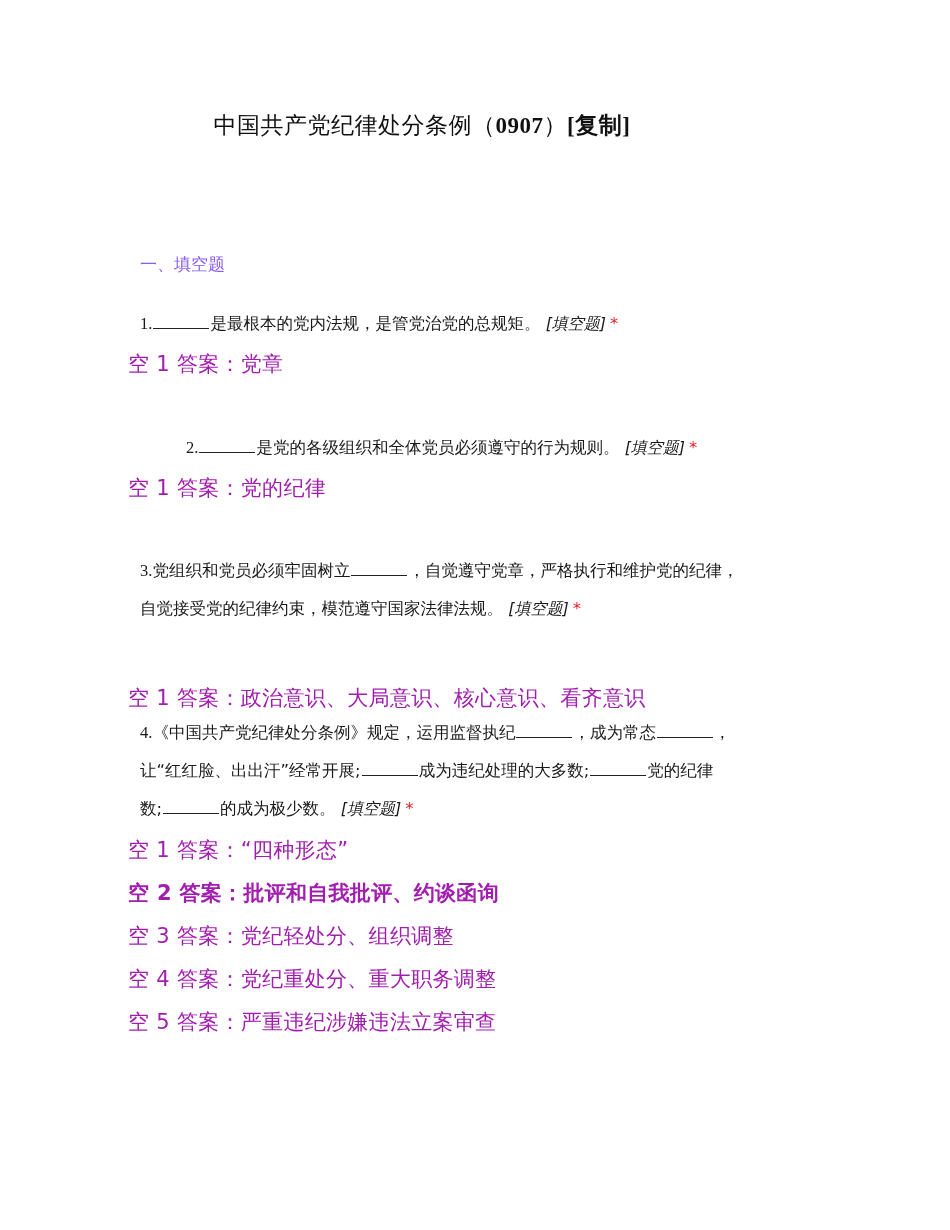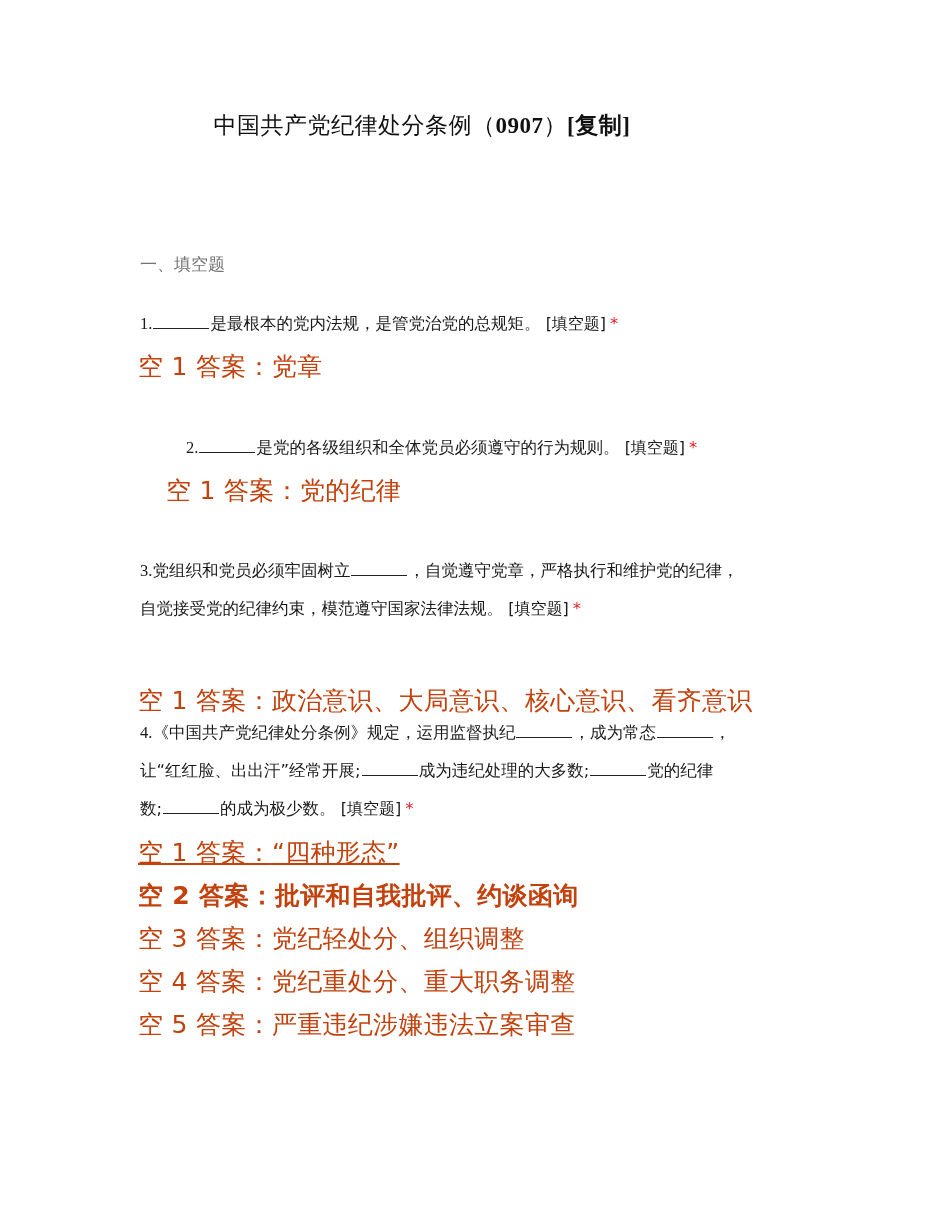--- a/index.html
+++ b/index.html
@@ -1,25 +1,25 @@
 <!DOCTYPE html>
 <html><head>
 <meta charset="utf-8">
 <style>
   html, body { margin: 0; padding: 0; background: #ffffff; }
   body { width: 950px; height: 1230px; position: relative; overflow: hidden; color: #1a1a1a; font-family: "DejaVu Sans", sans-serif; }
   .title { position: absolute; left: 0; width: 844px; top: 110px; text-align: center; font-family: "DejaVu Serif", serif; font-size: 23px; color: #111; letter-spacing: 0.5px; }
   .title b { font-family: "Liberation Serif", serif; font-weight: bold; }
-  .section { position: absolute; left: 140px; top: 253px; font-size: 17px; color: #737373; }
+  .section { position: absolute; left: 140px; top: 253px; font-size: 17px; color: #8b5cf6; }
   .q { position: absolute; left: 140px; font-size: 16.5px; line-height: 38px; color: #1a1a1a; width: 680px; }
   .q .num { font-family: "Liberation Serif", serif; }
-  .q .tag { font-size: 16px; }
+  .q .tag { font-size: 16px; font-style: italic; }
   .q .req { color: #e0202a; margin-left: 4px; }
   .blank { display: inline-block; width: 56px; border-bottom: 1px solid #222; height: 14px; vertical-align: baseline; margin: 0 1px; }
-  .ans { position: absolute; left: 138px; font-size: 25px; color: #c2410c; letter-spacing: 0.3px; }
+  .ans { position: absolute; left: 128px; font-size: 21px; color: #a21caf; letter-spacing: 0.3px; }
 </style>
 </head>
 <body>
 
 <div class="title">
   <span>中国共产党纪律处分条例（</span><b>0907</b><span>）</span><b>[复制]</b>
 </div>
 
 <div class="section">一、填空题</div>
 
@@ -28,40 +28,40 @@
   <span class="tag">[填空题]</span><span class="req">*</span>
 </div>
 <div class="ans" style="top:350px;">
   <span>空 1 答案：</span><span>党章</span>
 </div>
 
 <div class="q" style="top:429px;margin-left:46px;">
   <span class="num">2.</span><span class="blank"></span><span>是党的各级组织和全体党员必须遵守的行为规则。</span>
   <span class="tag">[填空题]</span><span class="req">*</span>
 </div>
-<div class="ans" style="top:474px;margin-left:28px;">
+<div class="ans" style="top:474px;">
   <span>空 1 答案：</span><span>党的纪律</span>
 </div>
 
 <div class="q" style="top:552px;">
   <span class="num">3.</span><span>党组织和党员必须牢固树立</span><span class="blank"></span><span>，自觉遵守党章，严格执行和维护党的纪律，</span><br>
   <span>自觉接受党的纪律约束，模范遵守国家法律法规。</span>
   <span class="tag">[填空题]</span><span class="req">*</span>
 </div>
 <div class="ans" style="top:636px;margin-top:48px;">
   <span>空 1 答案：</span><span>政治意识、大局意识、核心意识、看齐意识</span>
 </div>
 
 <div class="q" style="top:714px;">
   <span class="num">4.</span><span>《中国共产党纪律处分条例》规定，运用监督执纪</span><span class="blank"></span><span>，成为常态</span><span class="blank"></span><span>，</span><br>
   <span>让“红红脸、出出汗”经常开展;</span><span class="blank"></span><span>成为违纪处理的大多数;</span><span class="blank"></span><span>党的纪律</span><br>
   <span>数;</span><span class="blank"></span><span>的成为极少数。</span>
   <span class="tag">[填空题]</span><span class="req">*</span>
 </div>
-<div class="ans" style="top:836px;text-decoration:underline;">
+<div class="ans" style="top:836px;">
   <span>空 1 答案：</span><span>“四种形态”</span>
 </div>
 <div class="ans" style="top:879px;font-weight:bold;">
   <span>空 2 答案：</span><span>批评和自我批评、约谈函询</span>
 </div>
 <div class="ans" style="top:922px;text-align:right;">
   <span>空 3 答案：</span><span>党纪轻处分、组织调整</span>
 </div>
 <div class="ans" style="top:965px;">
   <span>空 4 答案：</span><span>党纪重处分、重大职务调整</span>

